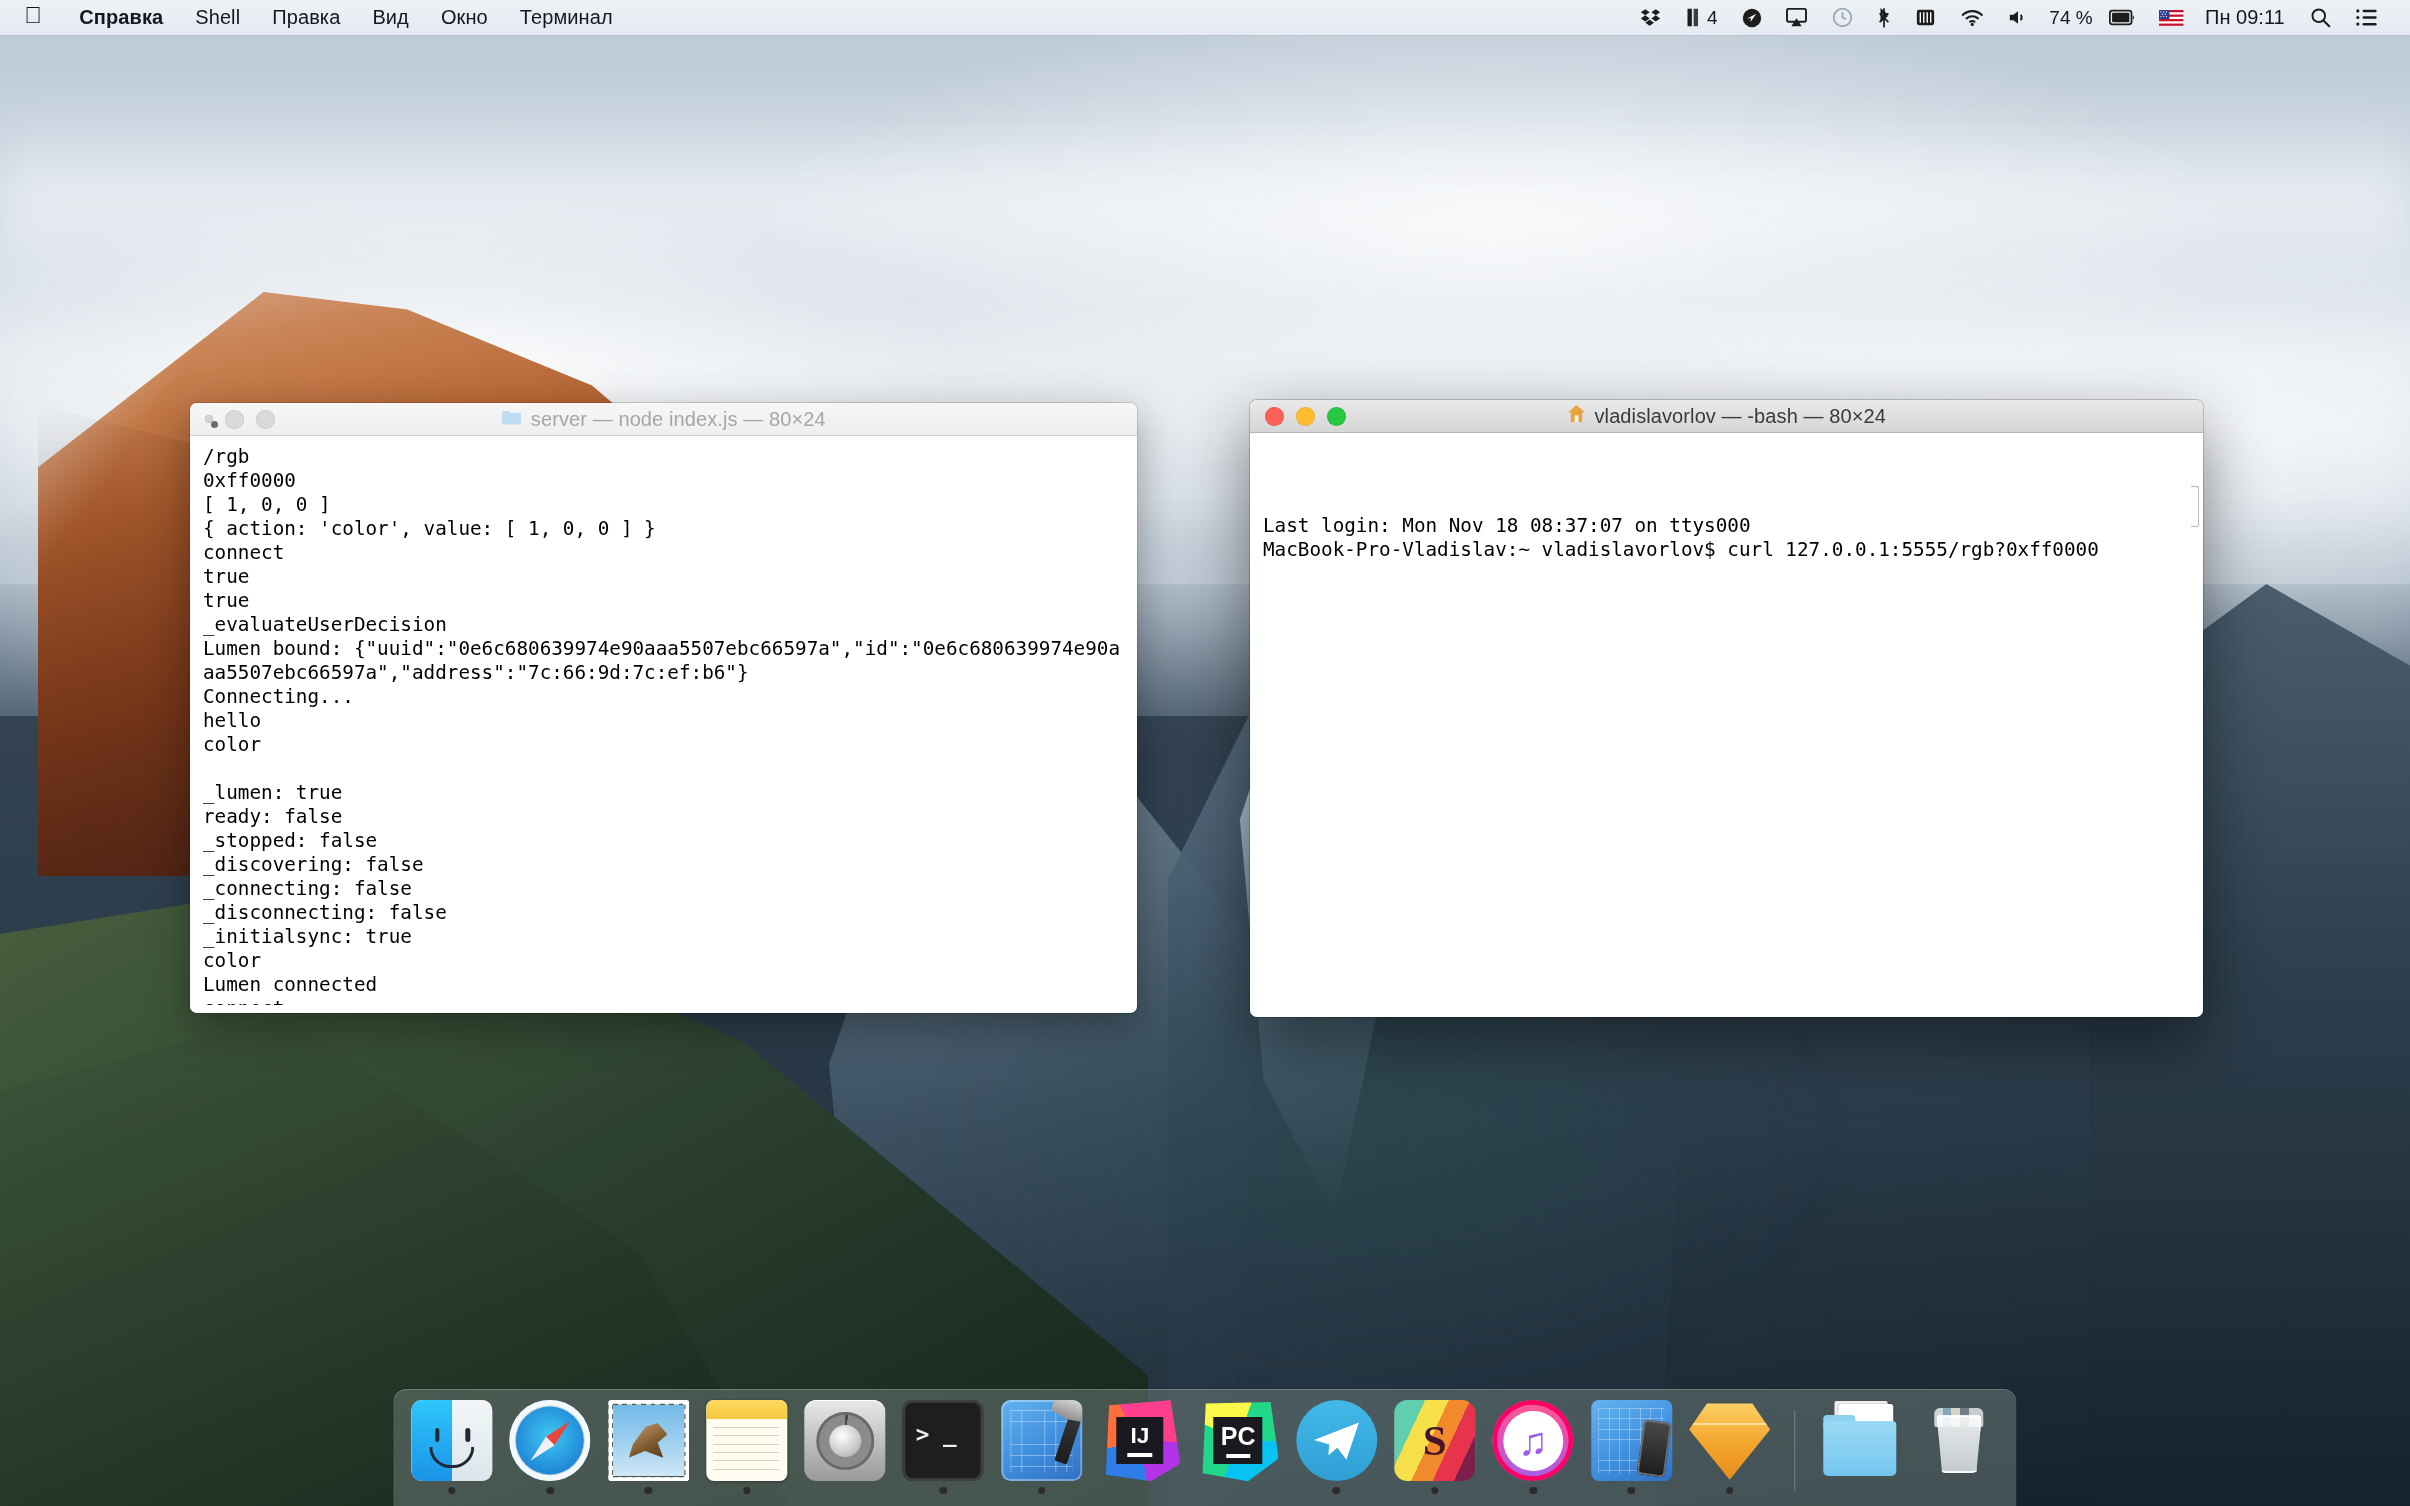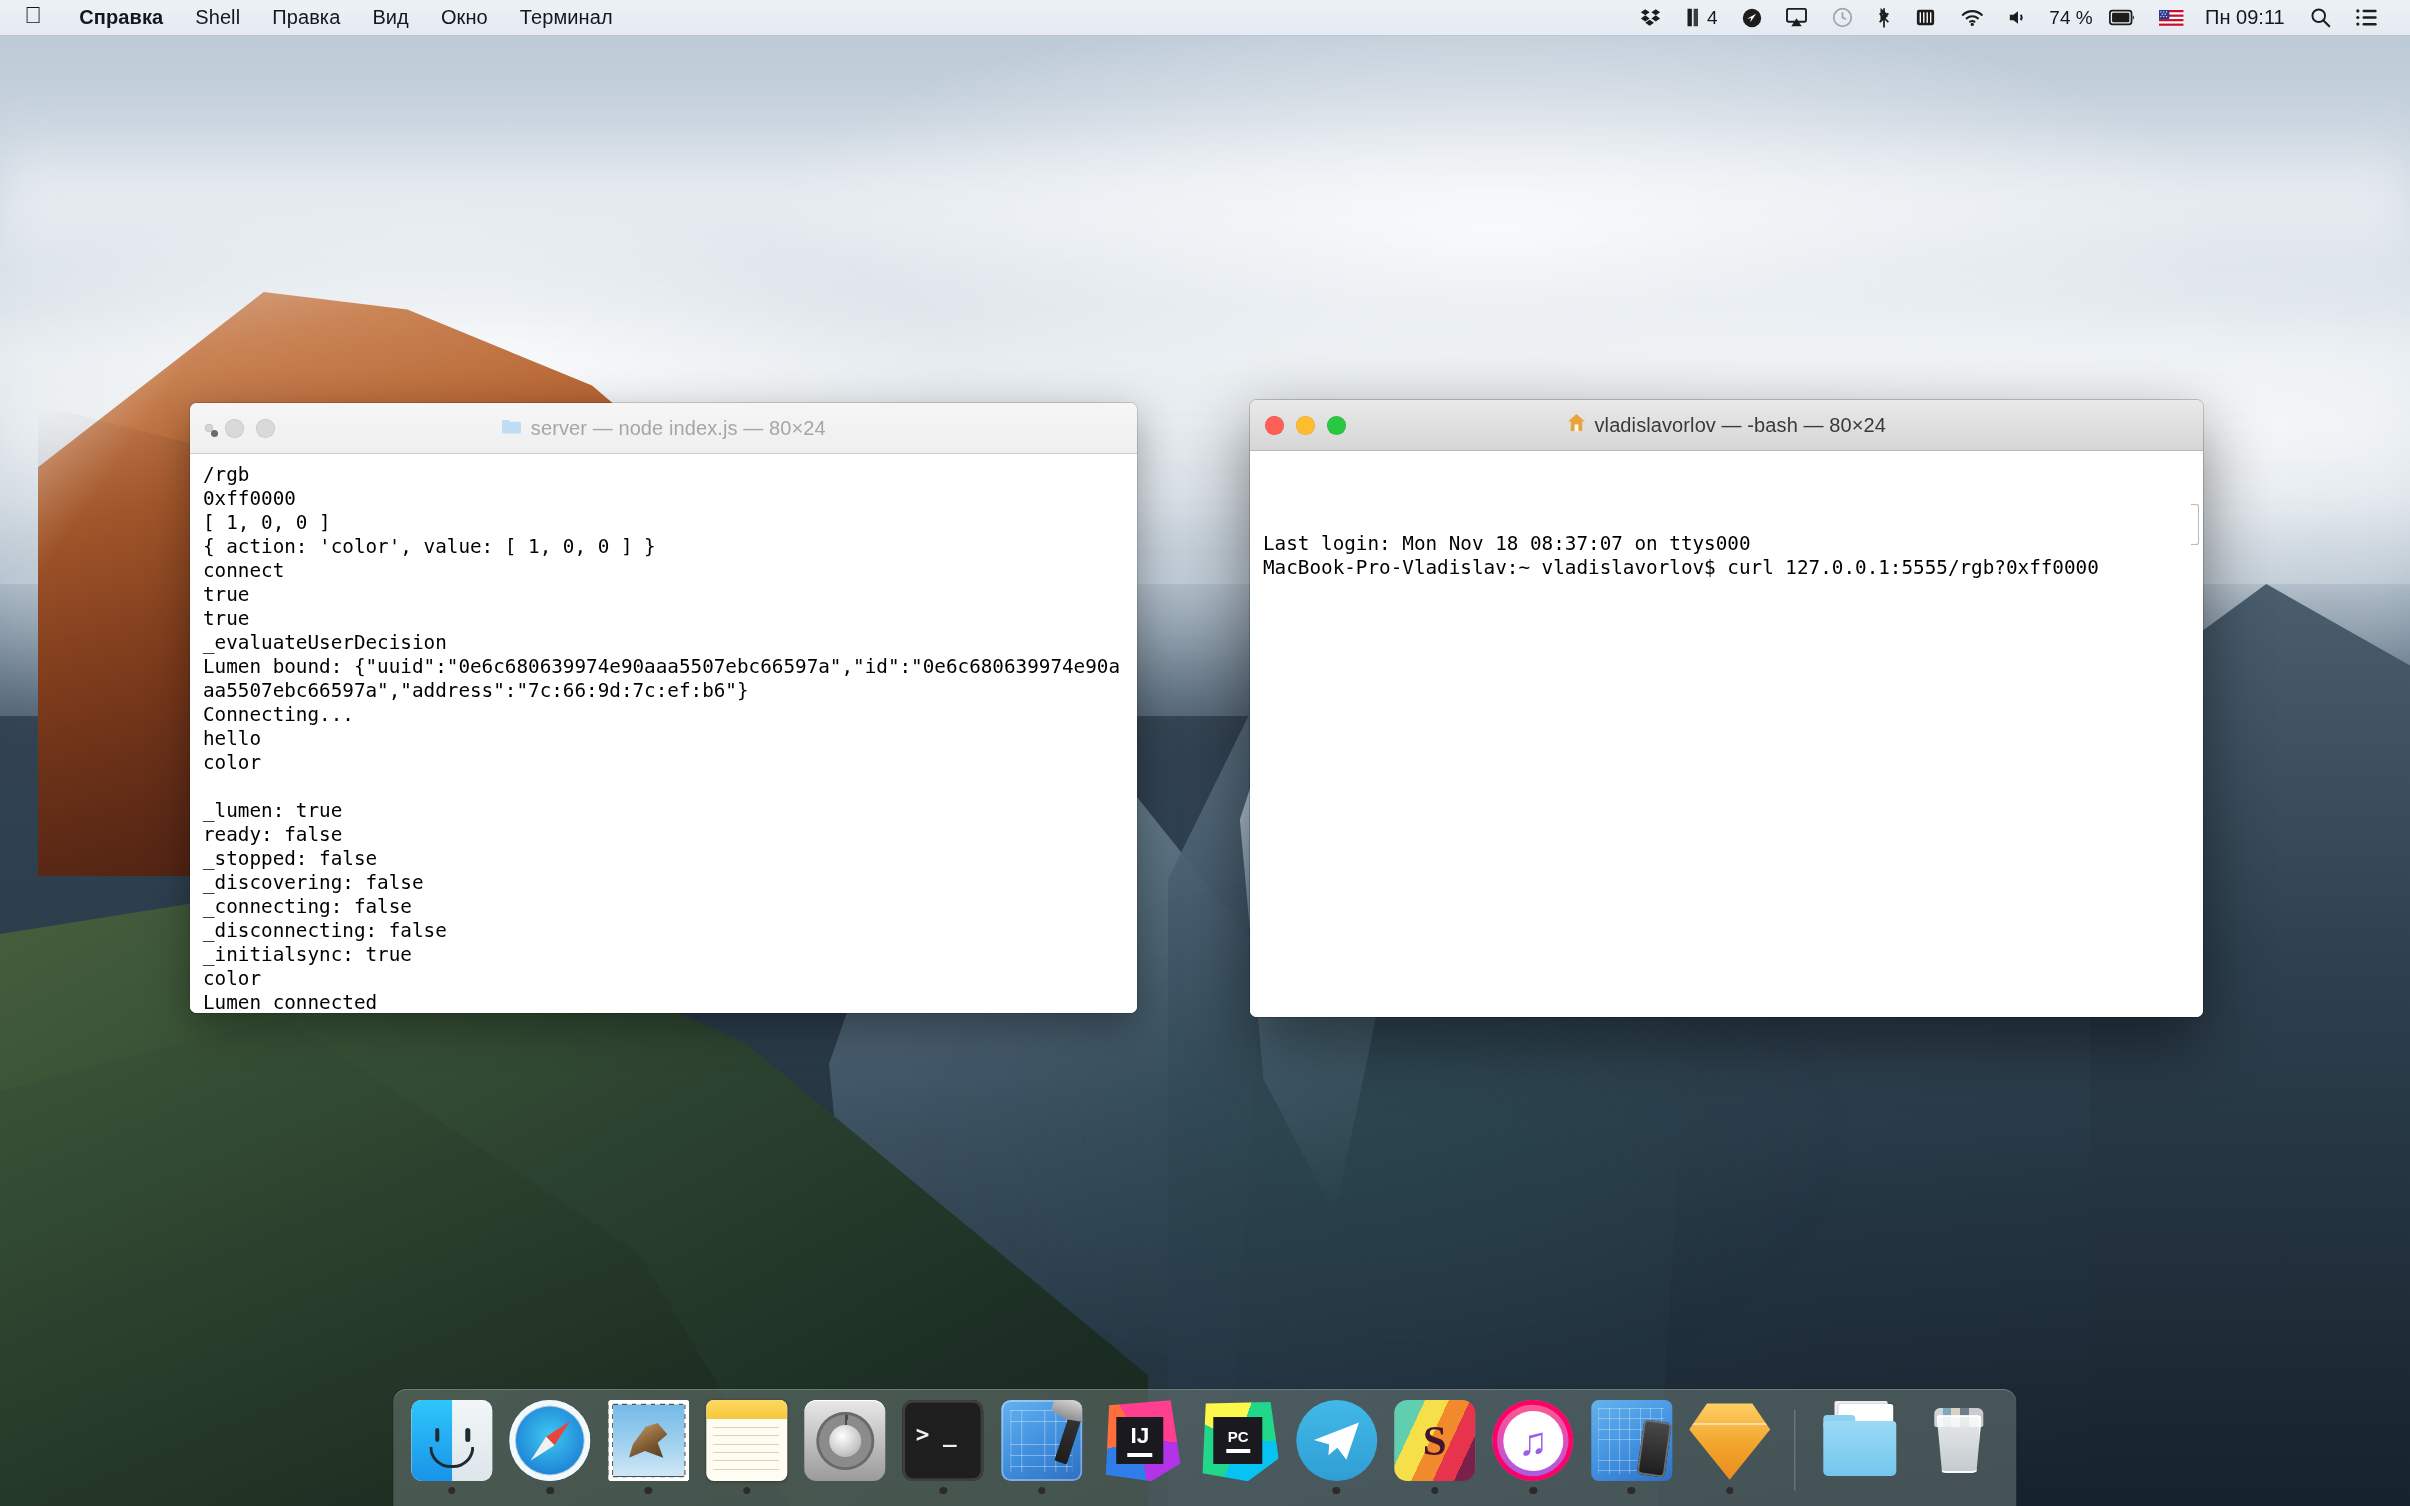--- a/index.html
+++ b/index.html
@@ -128,21 +128,21 @@
   .term.inactive {
     left:190px; top:403px; width:947px; height:610px;
     box-shadow:0 13px 41px rgba(0,0,0,.34), 0 0 0 0.9px rgba(0,0,0,.14);
   }
   .term.active {
     left:1250px; top:400px; width:953px; height:617px;
     box-shadow:0 24.5px 66px rgba(0,0,0,.48), 0 0 0 0.9px rgba(0,0,0,.2);
     z-index:30;
   }
   .titlebar {
-    height:51px; display:flex; align-items:center; position:relative;
+    height:33px; display:flex; align-items:center; position:relative;
     border-bottom:0.9px solid #b6b6b6;
   }
   .titlebar.inactive { background:linear-gradient(180deg,#f6f6f6 0%,#efefef 100%); border-bottom-color:#d0d0d0; }
   .titlebar.active   { background:linear-gradient(180deg,#e9e9e9 0%,#d6d6d6 100%); }
   .lights { display:flex; gap:12.2px; padding-left:15px; }
   .light { width:19px; height:19px; border-radius:50%; }
   .light.g { background:#d9d9d9; box-shadow:inset 0 0 0 0.5px rgba(0,0,0,.12); }
   .light.g.dot { background:#d4d4d4; position:relative; }
   .light.g.dot::after { content:""; position:absolute; left:5.6px; top:5.6px; width:7.5px; height:7.5px; border-radius:50%; background:#6b6b6b; }
   .light.red    { background:#ff5f57; box-shadow:inset 0 0 0 0.5px rgba(0,0,0,.12); }
@@ -254,21 +254,21 @@
   .idea .chip { position:absolute; left:17px; top:17px; width:47px; height:47px; background:#19191f;
     display:flex; align-items:center; justify-content:center; flex-direction:column; }
   .idea .chip b { color:#fff; font-size:22.6px; font-weight:bold; line-height:1; font-family:"Liberation Sans",sans-serif; }
   .idea .chip i { display:block; width:24.5px; height:3.8px; background:#fff; margin-top:5.6px; }
 
   .pycharm { background:
       conic-gradient(from 200deg at 50% 50%, #21d789 0deg 96deg, #fcf84a 96deg 180deg, #21d789 180deg 250deg, #07c3f2 250deg 360deg);
     clip-path:polygon(10% 4%, 90% 2%, 100% 72%, 62% 100%, 6% 90%); }
   .pycharm .chip { position:absolute; left:16px; top:17px; width:49px; height:47px; background:#19191f;
     display:flex; align-items:center; justify-content:center; flex-direction:column; }
-  .pycharm .chip b { color:#fff; font-size:15px; font-weight:bold; line-height:1; font-family:"Liberation Sans",sans-serif; }
+  .pycharm .chip b { color:#fff; font-size:25px; font-weight:bold; line-height:1; font-family:"Liberation Sans",sans-serif; }
   .pycharm .chip i { display:block; width:24.5px; height:3.8px; background:#fff; margin-top:5.6px; }
 
   .telegram { border-radius:50%; background:linear-gradient(180deg,#41b9e8 0%,#2f9ed4 100%);
     display:flex; align-items:center; justify-content:center; }
   .telegram .plane { width:45px; height:38px; background:#fff;
     clip-path:polygon(0% 48%, 100% 2%, 72% 100%, 52% 68%, 32% 88%, 34% 60%); }
 
   .slack { border-radius:13px; overflow:hidden; background:#fff;
     background-image:
       linear-gradient(115deg,#5fcfb0 0 26%, #f5e04a 26% 46%, #f08a2c 46% 64%, #e8334c 64% 82%, #7b1f4b 82% 100%);

